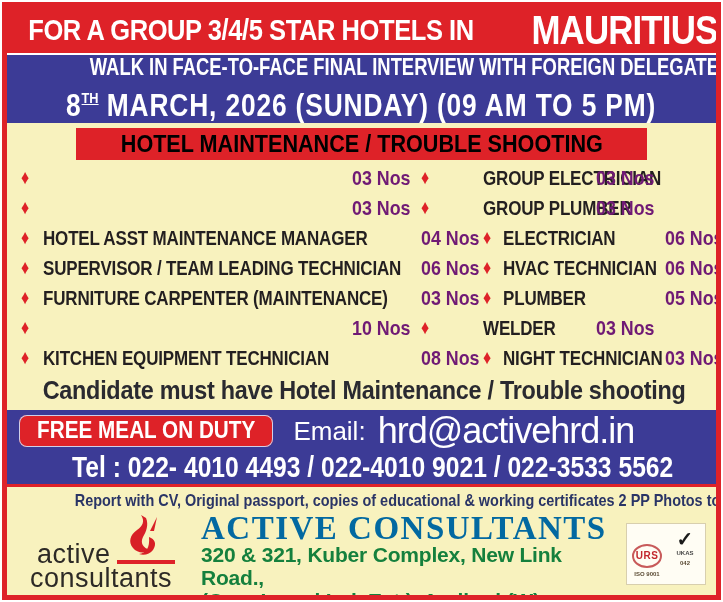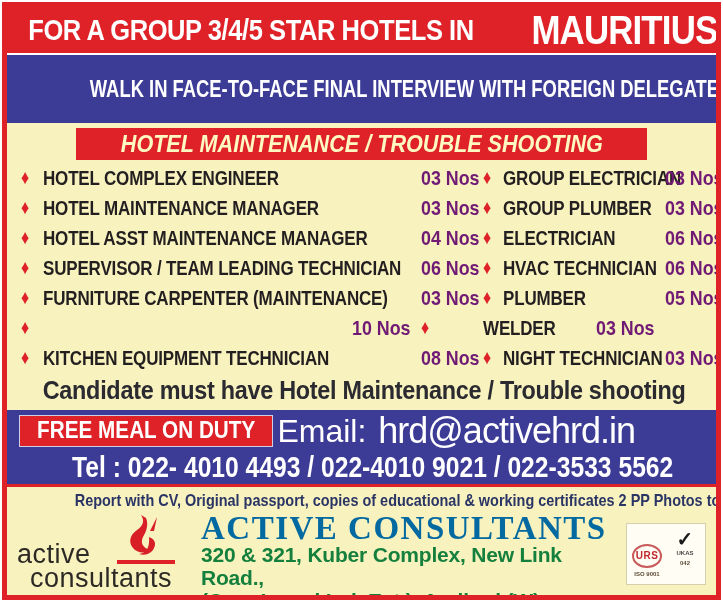--- a/index.html
+++ b/index.html
@@ -35,22 +35,22 @@
     display:flex; flex-direction:column; justify-content:center; overflow:hidden;
   }
   .iv-l1 { font-size:23px; font-weight:bold; line-height:29px; }
   .iv-l2 { font-size:31px; font-weight:bold; line-height:36px; letter-spacing:1px; }
   .iv-l2 sup { font-size:15px; position:relative; top:-2px; text-decoration:underline; letter-spacing:0; }
 
   
   .main { flex:0 0 287px; background:#F8F2BE; overflow:hidden; }
   .sec-title-wrap { text-align:center; margin:5px 0 3px; }
   .sec-title {
-    display:inline-block; background:#DE2228; color:#fef9c3;
-    font-size:24px; font-weight:bold; line-height:32px; padding:0 18px;font-style:italic;
+    display:inline-block; background:#DE2228; color:#000000;
+    font-size:24px; font-weight:bold; line-height:32px; padding:0 18px;
   }
   .jobs { padding:0 10px 0 14px; }
   .jrow {
     display:grid; grid-template-columns:22px 378px 62px 20px 162px 52px;
     align-items:center; height:30px;
   }
   .dia { color:#DE2228; font-size:16px; transform:scaleY(1.25); line-height:1; }
   .jt  { font-size:20px; font-weight:bold; color:#231F20; letter-spacing:-.2px; }
   .jc  { font-size:21px; font-weight:bold; color:#701a75;text-align:right; }
   .note-wrap { text-align:center; margin-top:2px; }
@@ -58,36 +58,36 @@
 
   
   .contact {
     flex:0 0 74px; background:#3C3B96; color:#fff;
     display:flex; flex-direction:column; justify-content:center;
     padding:0 12px; box-sizing:border-box; overflow:hidden;
   }
   .c-row1 { display:flex; align-items:center; height:42px; }
   .free-meal {
     background:#DE2228; color:#fff; font-size:23px; font-weight:bold;
-    padding:4px 6px 5px; line-height:1; box-shadow:0 0 0 1px #cfcfe8 inset;
-  }
-  .email-label { font-size:32px; margin-left:4px; }
+    padding:4px 6px 5px; line-height:1; box-shadow:0 0 0 1px #cfcfe8 inset;border-radius:8px;
+  }
+  .email-label { font-size:26px; margin-left:20px; }
   .email-value { font-size:36px; font-weight:normal; margin-left:12px; letter-spacing:-1px; }
   .tel-row { text-align:left; height:32px; line-height:30px; }
   .tel-value { font-size:29px; font-weight:bold; }
 
   .divider { flex:0 0 3px; background:#DE2228; }
 
   
   .footer-sec { flex:1; background:#F8F2BE; padding:3px 10px 0; box-sizing:border-box; overflow:hidden; }
   .report { text-align:center; font-size:17px; font-weight:bold; color:#2A3566; line-height:22px; }
   .frow { display:flex; margin-top:1px; }
 
   .logo { flex:0 0 178px; position:relative; height:82px; }
-  .logo-w1 { position:absolute; left:0; top:26px; font-size:27px; color:#2D2A26; letter-spacing:.5px; }
+  .logo-w1 { position:absolute; left:20px; top:26px; font-size:27px; color:#2D2A26; letter-spacing:.5px; }
   .logo-w2 { position:absolute; left:13px; top:50px; font-size:27px; color:#2D2A26; letter-spacing:.5px; }
   .logo-flame { position:absolute; left:102px; top:0px; }
   .logo-line { position:absolute; left:100px; top:47px; width:58px; height:4px; background:#DE2228; }
 
   .cblock { flex:1; padding-left:6px; }
   .company {
     font-family:"Liberation Serif", serif; font-weight:bold; color:#0369a1;
     font-size:33px; line-height:30px; letter-spacing:1.5px;
   }
   .addr { color:#15803d; font-weight:bold; font-size:21px; line-height:23px; letter-spacing:-.2px; }
@@ -115,39 +115,40 @@
 
     <div class="top-banner">
       <span class="top-prefix cxc85">FOR A GROUP 3/4/5 STAR HOTELS IN</span>
       <span class="top-high cxc85">MAURITIUS</span>
     </div>
 
     <div class="interview">
       <div class="iv-l1">
         <span class="cx80">WALK IN FACE-TO-FACE FINAL INTERVIEW WITH FOREIGN DELEGATE ON</span>
       </div>
+      <div class="iv-l2">
+        <span class="cxc85"><span>8</span><sup>TH</sup><span> MARCH, 2026 (SUNDAY) (09 AM TO 5 PM)</span></span>
+      </div>
     </div>
 
     <div class="main">
       <div class="sec-title-wrap">
         <span class="sec-title"><span class="cxc90">HOTEL MAINTENANCE / TROUBLE SHOOTING</span></span>
       </div>
 
       <div class="jobs">
         <div class="jrow">
           <span class="dia">♦</span>
-          <span class="jt"><span class="cx85">HOTEL COMPLEX ENGINEER</span></span>
           <span class="jc"><span class="cx85">03 Nos</span></span>
           <span class="dia">♦</span>
           <span class="jt"><span class="cx85">GROUP ELECTRICIAN</span></span>
           <span class="jc"><span class="cx85">03 Nos</span></span>
         </div>
         <div class="jrow">
           <span class="dia">♦</span>
-          <span class="jt"><span class="cx85">HOTEL MAINTENANCE MANAGER</span></span>
           <span class="jc"><span class="cx85">03 Nos</span></span>
           <span class="dia">♦</span>
           <span class="jt"><span class="cx85">GROUP PLUMBER</span></span>
           <span class="jc"><span class="cx85">03 Nos</span></span>
         </div>
         <div class="jrow">
           <span class="dia">♦</span>
           <span class="jt"><span class="cx85">HOTEL ASST MAINTENANCE MANAGER</span></span>
           <span class="jc"><span class="cx85">04 Nos</span></span>
           <span class="dia">♦</span>

